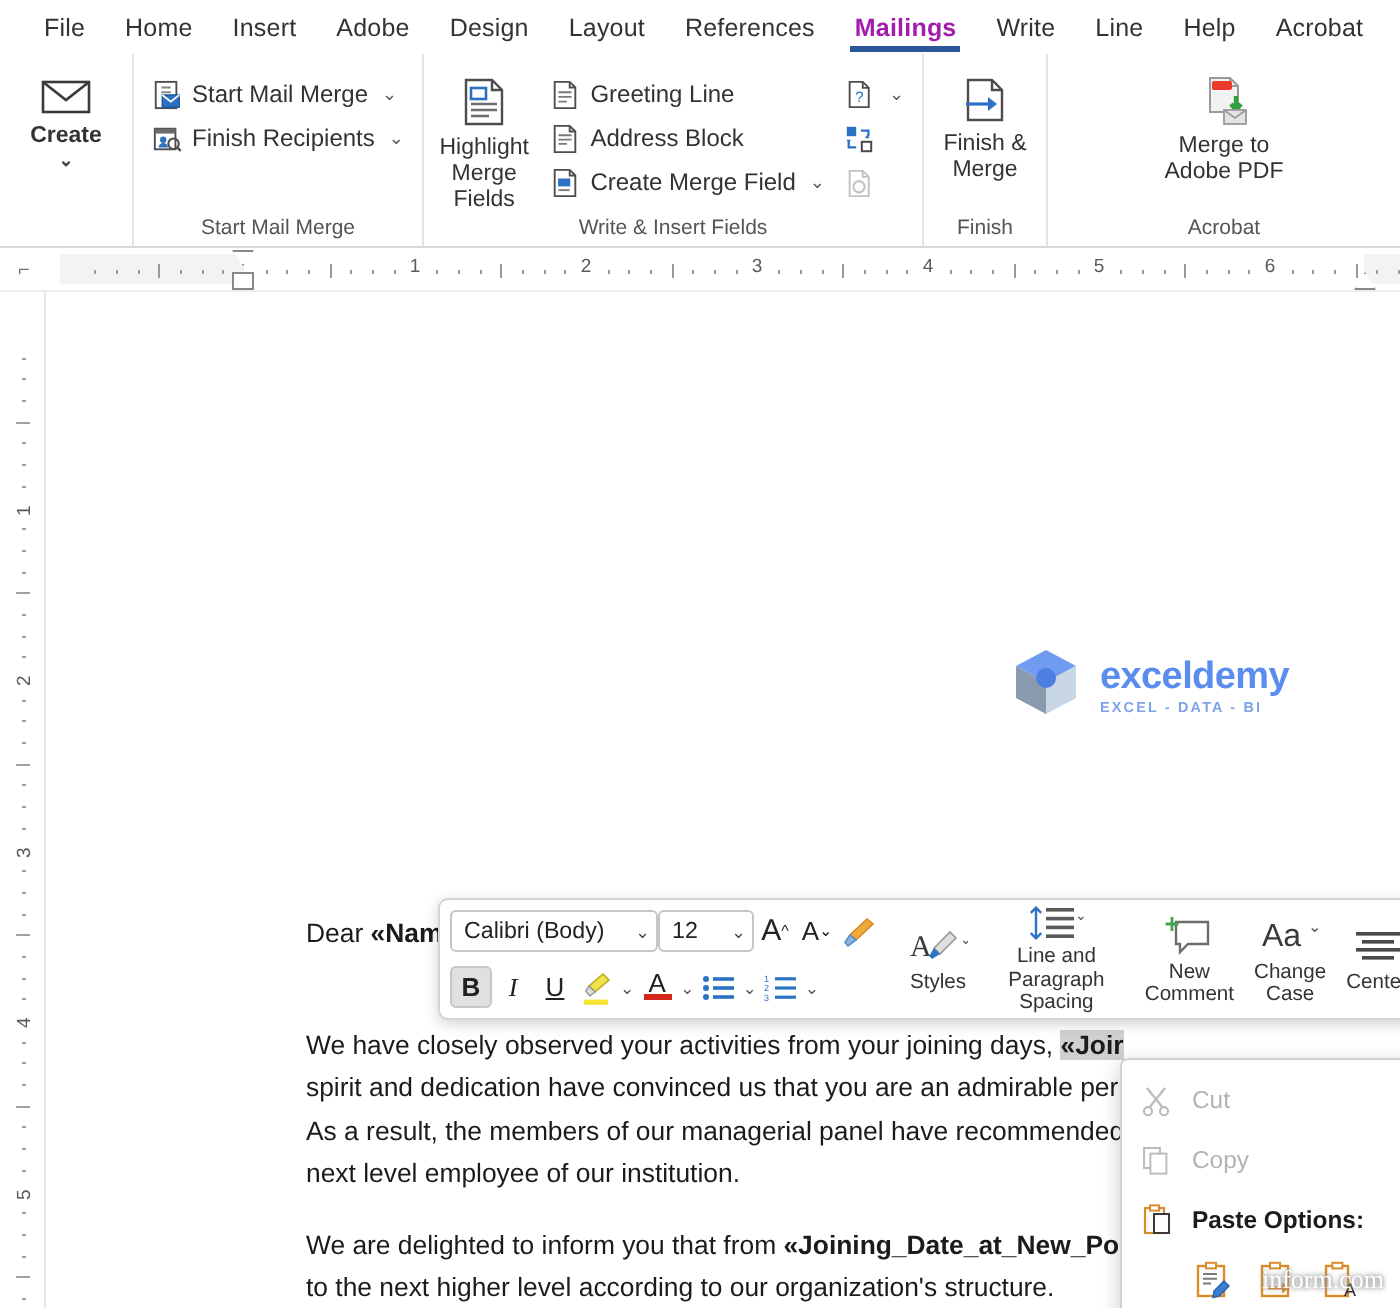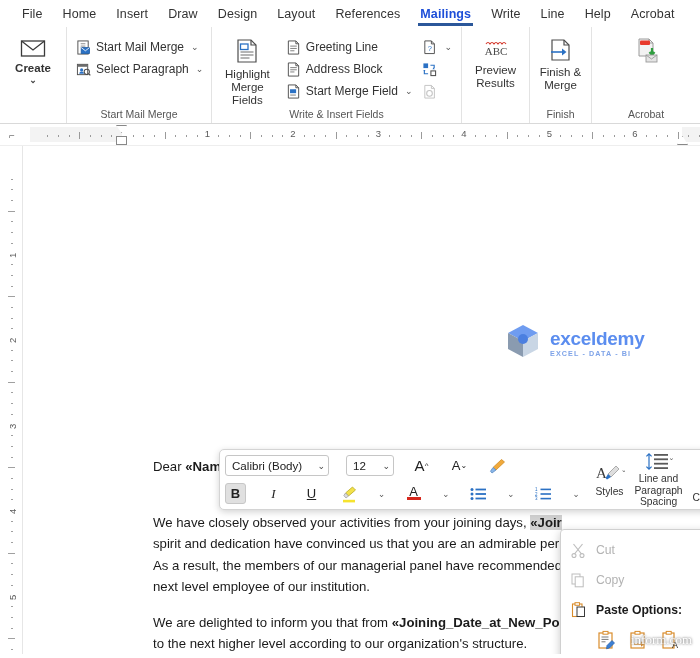--- a/index.html
+++ b/index.html
@@ -25,21 +25,21 @@
   }
   .ribbon-tab {
     padding: 4px 10px;
     white-space: nowrap;
     position: relative;
     cursor: default;
     letter-spacing: 0.1px;
   }
   .ribbon-tab.active {
     font-weight: bold;
-    color: #1d4ed8;
+    color: #a21caf;
   }
   .ribbon-tab.active::after {
     content: "";
     position: absolute;
     left: 8px; right: 8px; bottom: -1px;
     height: 2.2px;
     background: #2b579a;
   }
 
   
@@ -218,21 +218,21 @@
     background: #ffffff;
     border: 1px solid #d4d4d4;
     border-radius: 5px;
     box-shadow: 0 2px 7px rgba(0,0,0,0.18);
     display: flex;
     align-items: center;
     padding: 0 5px;
     z-index: 20;
   }
   .mt-left { display: flex; flex-direction: column; gap: 2px; padding-right: 3px; }
-  .mt-row { display: flex; align-items: center; gap: 17px; height: 26px; }
+  .mt-row { display: flex; align-items: center; gap: 0; height: 26px; }
   .mt-combo {
     height: 21px;
     border: 1px solid #c6c6c6;
     border-radius: 3px;
     display: flex; align-items: center;
     padding: 0 3px 0 6px;
     font-size: 11.6px; color: #222;
     background: #fff;
     justify-content: space-between;
     gap: 4px;
@@ -298,21 +298,21 @@
     z-index: 40;
   }
 </style>
 </head>
 <body>
 
 <div class="ribbon-tabs">
   <div class="ribbon-tab">File</div>
   <div class="ribbon-tab">Home</div>
   <div class="ribbon-tab">Insert</div>
-  <div class="ribbon-tab">Draw</div>
+  <div class="ribbon-tab">Adobe</div>
   <div class="ribbon-tab">Design</div>
   <div class="ribbon-tab">Layout</div>
   <div class="ribbon-tab">References</div>
   <div class="ribbon-tab active">Mailings</div>
   <div class="ribbon-tab">Write</div>
   <div class="ribbon-tab">Line</div>
   <div class="ribbon-tab">Help</div>
   <div class="ribbon-tab">Acrobat</div>
 </div>
 
@@ -353,21 +353,21 @@
           <span class="ico">
             <svg width="15" height="15" viewBox="0 0 16 16">
               <rect x="1.5" y="2.5" width="11" height="11" fill="#fff" stroke="#4d4d4d" stroke-width="1"></rect>
               <rect x="1.5" y="2.5" width="11" height="2.6" fill="#6b6b6b"></rect>
               <circle cx="6" cy="8.4" r="1.7" fill="#2b71c4"></circle>
               <path d="M3.5 12.5c0-1.6 1.2-2.4 2.5-2.4s2.5 0.8 2.5 2.4z" fill="#2b71c4"></path>
               <circle cx="11.5" cy="10.5" r="2.8" fill="none" stroke="#4d4d4d" stroke-width="1.1"></circle>
               <path d="M13.5 12.5 L15.3 14.3" stroke="#4d4d4d" stroke-width="1.3"></path>
             </svg>
           </span>
-          <span>Select Paragraph</span>
+          <span>Finish Recipients</span>
           <span class="chev">⌄</span>
         </div>
       </div>
     </div>
     <div class="group-label">Start Mail Merge</div>
   </div>
 
   <div class="ribbon-group" style="width:250px;">
     <div class="group-content">
       <div class="big-btn" style="width:64px;">
@@ -404,21 +404,21 @@
         </div>
         <div class="small-btn">
           <span class="ico">
             <svg width="15" height="15" viewBox="0 0 16 16">
               <path d="M2.5 1 h8 l3 3 v11 h-11 z" fill="#fff" stroke="#4d4d4d" stroke-width="1"></path>
               <path d="M10.5 1 v3 h3" fill="none" stroke="#4d4d4d" stroke-width="1"></path>
               <rect x="4.3" y="5.6" width="6.5" height="4.2" fill="#2b71c4"></rect>
               <path d="M4.5 11.8h6" stroke="#7a7a7a" stroke-width="1"></path>
             </svg>
           </span>
-          <span>Start Merge Field</span>
+          <span>Create Merge Field</span>
           <span class="chev">⌄</span>
         </div>
       </div>
       <div class="small-col" style="margin-left:4px;">
         <div class="small-btn">
           <span class="ico">
             <svg width="15" height="16" viewBox="0 0 16 16">
               <path d="M3 1.5 h7 l3.2 3.2 v10.3 h-10.2 z" fill="#fff" stroke="#4d4d4d" stroke-width="1"></path>
               <path d="M10 1.5 v3.2 h3.2" fill="none" stroke="#4d4d4d" stroke-width="1"></path>
               <text x="6" y="12.2" font-size="8" fill="#2b71c4" font-family="sans-serif">?</text>
@@ -445,35 +445,20 @@
               <path d="M10 1.5 v3.2 h3.2" fill="none" stroke="#c2c2c2" stroke-width="1"></path>
               <circle cx="8" cy="10" r="3" fill="none" stroke="#c2c2c2" stroke-width="1.1"></circle>
             </svg>
           </span>
         </div>
       </div>
     </div>
     <div class="group-label">Write &amp; Insert Fields</div>
   </div>
 
-  <div class="ribbon-group" style="width:68px;">
-    <div class="group-content" style="justify-content:center;">
-      <div class="big-btn">
-        <span class="ico">
-          <svg width="32" height="22" viewBox="0 0 32 22">
-            <text x="16" y="17" font-size="11" fill="#4a4a4a" text-anchor="middle" font-family="serif">ABC</text>
-            <path d="M6 6 q2 -3 4 0 q2 -3 4 0 q2 -3 4 0 q2 -3 4 0 q2 -3 4 0" fill="none" stroke="#d4382c" stroke-width="1.1"></path>
-          </svg>
-        </span>
-        <span class="lbl">Preview Results</span>
-
-      </div>
-    </div>
-    <div class="group-label"></div>
-  </div>
 
   <div class="ribbon-group" style="width:62px;">
     <div class="group-content" style="justify-content:center;">
       <div class="big-btn">
         <span class="ico">
           <svg width="28" height="24" viewBox="0 0 28 24">
             <path d="M5 2 h12 l5 5 v15 h-17 z" fill="#fff" stroke="#4d4d4d" stroke-width="1.2"></path>
             <path d="M17 2 v5 h5" fill="none" stroke="#4d4d4d" stroke-width="1.2"></path>
             <path d="M4 14 h12" stroke="#2b71c4" stroke-width="1.6"></path>
             <path d="M15 10.5 L19.5 14 L15 17.5 z" fill="#2b71c4"></path>
@@ -491,20 +476,21 @@
         <span class="ico">
           <svg width="30" height="25" viewBox="0 0 30 25">
             <path d="M8 1 h10 l4 4 v13 h-14 z" fill="#f2f2f2" stroke="#9a9a9a" stroke-width="1"></path>
             <path d="M18 1 v4 h4" fill="none" stroke="#9a9a9a" stroke-width="1"></path>
             <rect x="9" y="2.5" width="10" height="4.5" rx="1" fill="#e8392c"></rect>
             <path d="M21 10 v6 M18.5 14 L21 17 L23.5 14" fill="none" stroke="#2f9e3f" stroke-width="2.2"></path>
             <rect x="15" y="17" width="11" height="7" fill="#e4e4e4" stroke="#9a9a9a" stroke-width="0.9"></rect>
             <path d="M15 17 L20.5 21 L26 17" fill="none" stroke="#9a9a9a" stroke-width="0.9"></path>
           </svg>
         </span>
+        <span class="lbl">Merge to Adobe PDF</span>
       </div>
     </div>
     <div class="group-label">Acrobat</div>
   </div>
 </div>
 
 <div class="h-ruler">
   <div class="track"></div>
   <div class="white-area" style="left:122px; right:18px;"></div>
   <div class="corner-mark">⌐</div>

